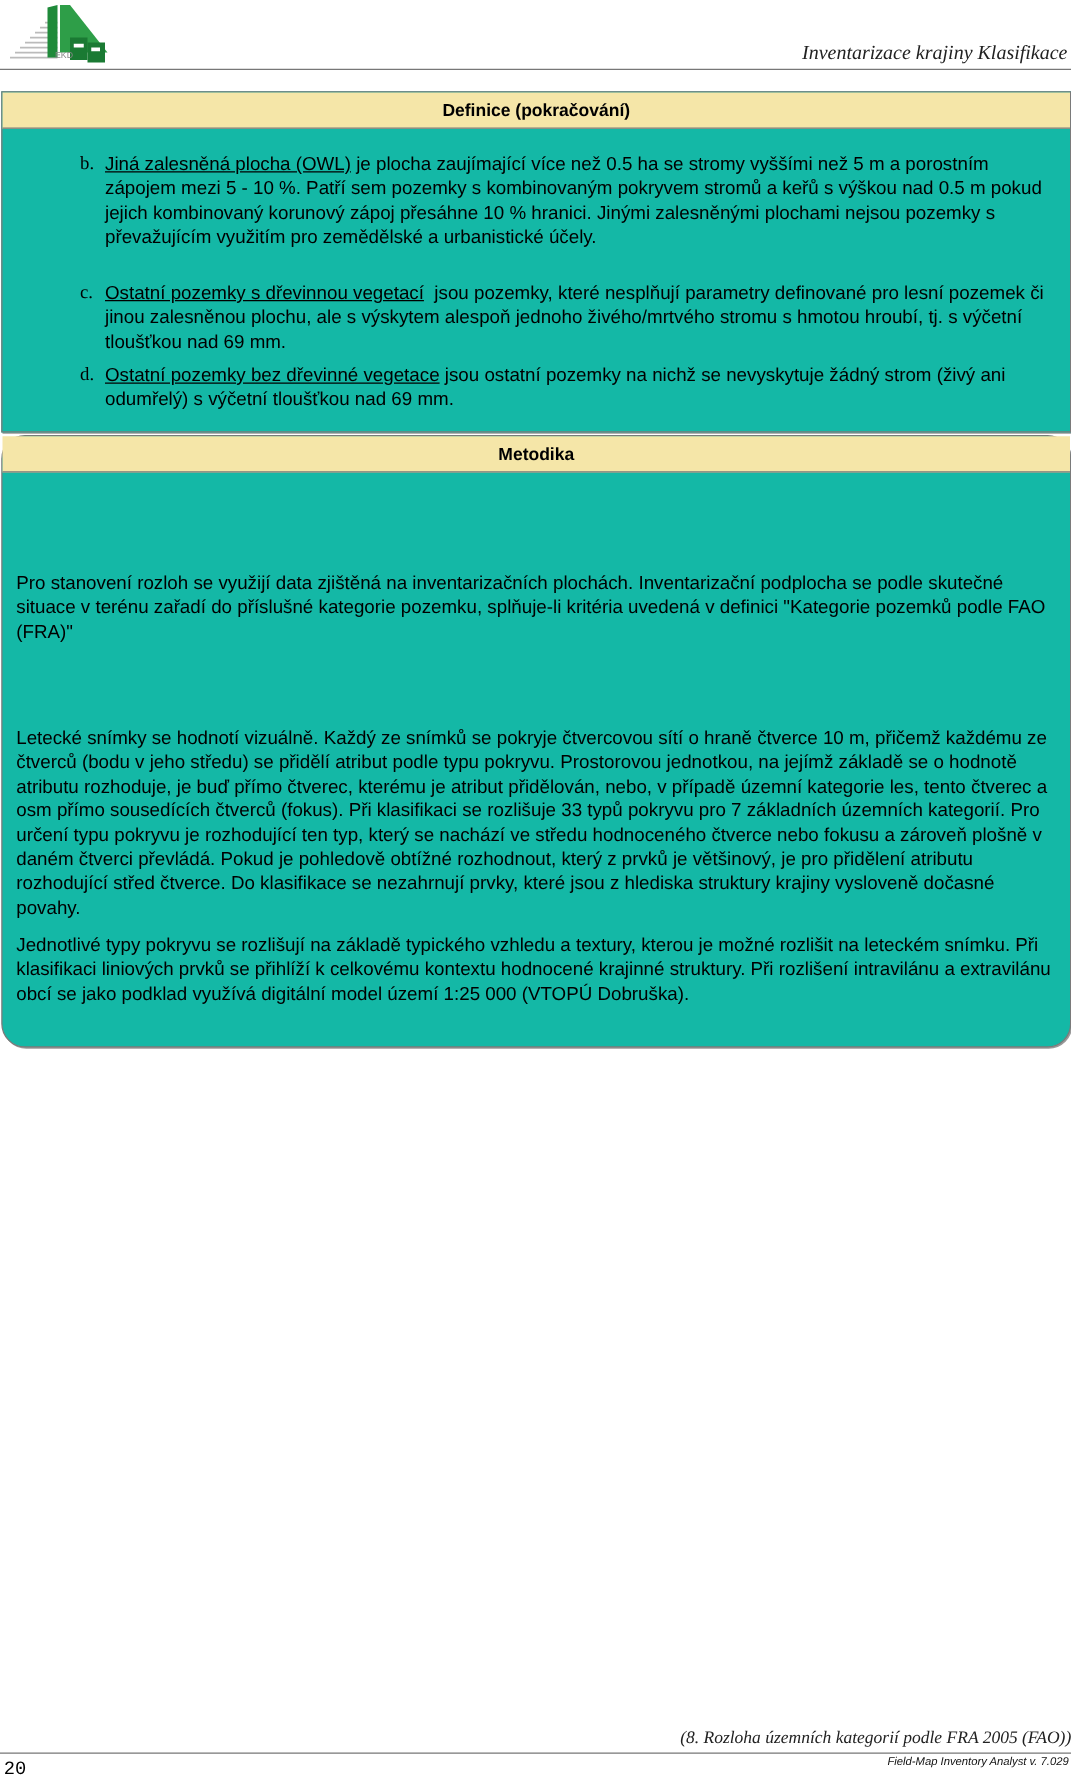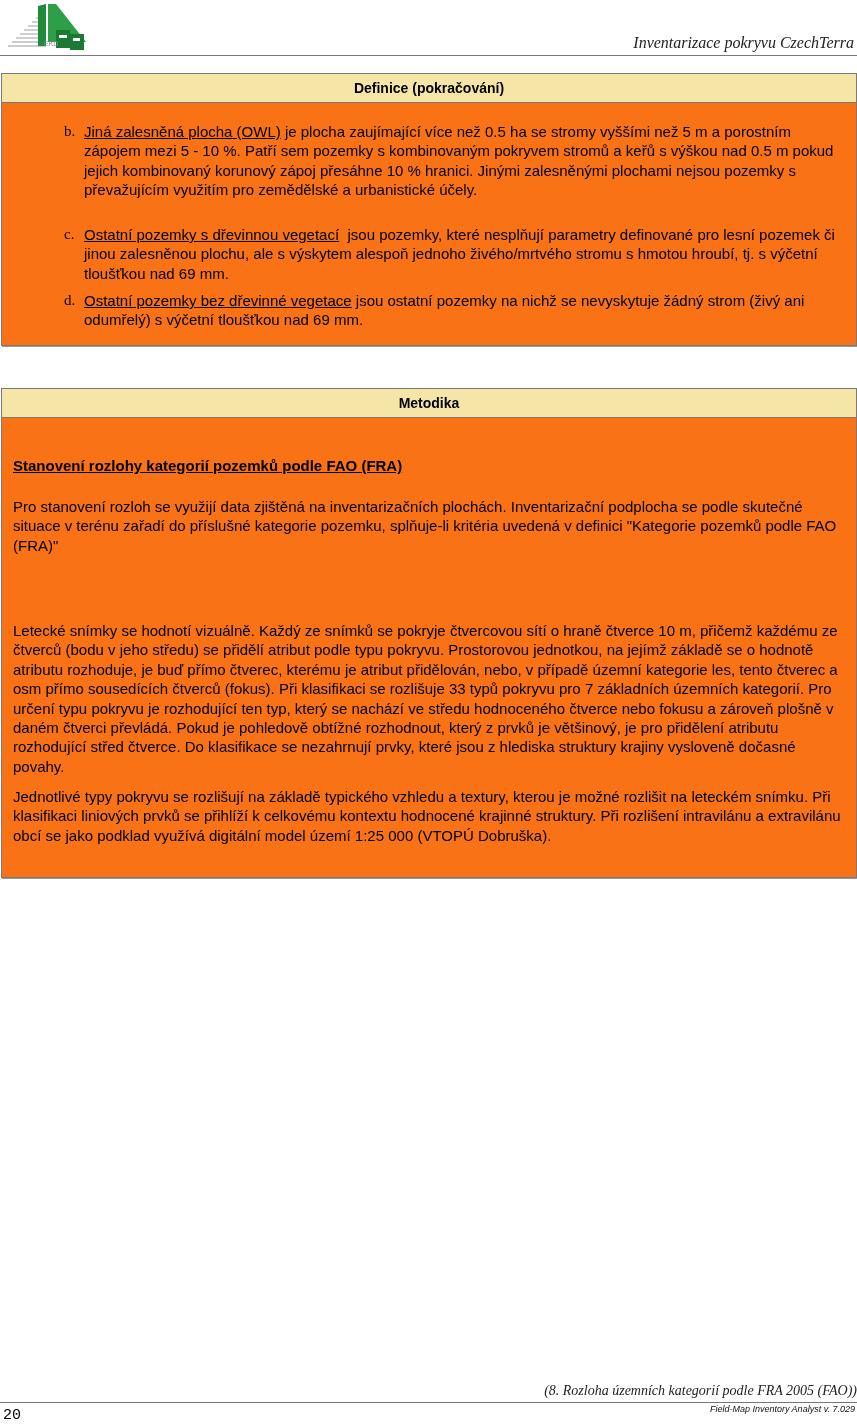--- a/index.html
+++ b/index.html
@@ -4,26 +4,26 @@
   <style>
     html, body { margin: 0; padding: 0; background: #ffffff; }
     body { width: 857px; height: 1424px; position: relative; overflow: hidden;
            font-family: "Liberation Sans", sans-serif; color: #000; }
     .header { position: absolute; left: 0; top: 0; width: 857px; height: 56px; }
     .logo { position: absolute; left: 6px; top: 2px; width: 92px; height: 50px; }
     .header-title { position: absolute; right: 3px; top: 34px; font-family: "Liberation Serif", serif;
                     font-style: italic; font-size: 16px; color: #222; }
     .header-rule { position: absolute; left: 0; top: 55px; width: 857px; height: 1px; background: #777; }
 
-    .box { position: absolute; left: 1px; width: 854px; border: 1px solid #7a7a7a; background: #f97316;
+    .box { position: absolute; left: 1px; width: 854px; border: 1px solid #7a7a7a; background: #14b8a6;
            box-shadow: 1px 1px 0 #999; }
     .box-head { height: 28px; background: #f5e6a8; border-bottom: 1px solid #7a7a7a;
                 font-weight: bold; font-size: 14px; text-align: center; line-height: 28px; }
     .def-box { top: 73px; height: 271px; }
-    .met-box { top: 388px; height: 488px; }
+    .met-box { top: 348px; height: 488px; border-radius: 19px; }
 
     .item { position: absolute; left: 62px; width: 780px; font-size: 15px; line-height: 19.4px; }
     .item .marker { position: absolute; left: 0; top: 0; font-family: "Liberation Serif", serif; font-size: 15px; }
     .item .txt { margin-left: 20px; }
     .u { text-decoration: underline; }
 
     .met-content { position: absolute; left: 11px; width: 835px; font-size: 15px; line-height: 19.4px; }
     .sub-title { font-weight: bold; text-decoration: underline; font-size: 15px; }
 
     .footer-caption { position: absolute; left: 0; top: 1383px; width: 857px; text-align: right;
@@ -50,21 +50,21 @@
       </g>
       <polygon points="32,4 40,2 40,44 32,44" fill="#1f8a3a"></polygon>
       <polygon points="42,2 50,2 80,40 42,40" fill="#2e9e48"></polygon>
       <rect x="50" y="28" width="14" height="18" fill="#1a7a33"></rect>
       <rect x="64" y="32" width="14" height="16" fill="#1a7a33"></rect>
       <rect x="53" y="33" width="8" height="3" fill="#fff"></rect>
       <rect x="67" y="36" width="7" height="3" fill="#fff"></rect>
       <text x="38" y="44" font-size="7" fill="#888" font-family="Liberation Sans, sans-serif">EKD</text>
     </svg>
   </div>
-  <div class="header-title">Inventarizace pokryvu CzechTerra</div>
+  <div class="header-title">Inventarizace krajiny Klasifikace</div>
   <div class="header-rule"></div>
 </div>
 
 <div class="box def-box">
   <div class="box-head">Definice (pokračování)</div>
 
   <div class="item" style="top:48px;">
     <span class="marker">b.</span>
     <div class="txt"><span class="u">Jiná zalesněná plocha (OWL)</span><span> je plocha zaujímající více než 0.5 ha se stromy vyššími než 5 m a porostním zápojem mezi 5 - 10 %. Patří sem pozemky s kombinovaným pokryvem stromů a keřů s výškou nad 0.5 m pokud jejich kombinovaný korunový zápoj přesáhne 10 % hranici. Jinými zalesněnými plochami nejsou pozemky s převažujícím využitím pro zemědělské a urbanistické účely.</span></div>
   </div>
@@ -76,23 +76,20 @@
 
   <div class="item" style="top:217px;">
     <span class="marker">d.</span>
     <div class="txt"><span class="u">Ostatní pozemky bez dřevinné vegetace</span><span> jsou ostatní pozemky na nichž se nevyskytuje žádný strom (živý ani odumřelý) s výčetní tloušťkou nad 69 mm.</span></div>
   </div>
 </div>
 
 <div class="box met-box">
   <div class="box-head">Metodika</div>
 
-  <div class="met-content" style="top:67px;">
-    <span class="sub-title">Stanovení rozlohy kategorií pozemků podle FAO (FRA)</span>
-  </div>
   <div class="met-content" style="top:108px;">Pro stanovení rozloh se využijí data zjištěná na inventarizačních plochách. Inventarizační podplocha se podle skutečné situace v terénu zařadí do příslušné kategorie pozemku, splňuje-li kritéria uvedená v definici "Kategorie pozemků podle FAO (FRA)"</div>
 
   <div class="met-content" style="top:232px;">Letecké snímky se hodnotí vizuálně. Každý ze snímků se pokryje čtvercovou sítí o hraně čtverce 10 m, přičemž každému ze čtverců (bodu v jeho středu) se přidělí atribut podle typu pokryvu. Prostorovou jednotkou, na jejímž základě se o hodnotě atributu rozhoduje, je buď přímo čtverec, kterému je atribut přidělován, nebo, v případě územní kategorie les, tento čtverec a osm přímo sousedících čtverců (fokus). Při klasifikaci se rozlišuje 33 typů pokryvu pro 7 základních územních kategorií. Pro určení typu pokryvu je rozhodující ten typ, který se nachází ve středu hodnoceného čtverce nebo fokusu a zároveň plošně v daném čtverci převládá. Pokud je pohledově obtížné rozhodnout, který z prvků je většinový, je pro přidělení atributu rozhodující střed čtverce. Do klasifikace se nezahrnují prvky, které jsou z hlediska struktury krajiny vysloveně dočasné povahy.</div>
   <div class="met-content" style="top:398px;">Jednotlivé typy pokryvu se rozlišují na základě typického vzhledu a textury, kterou je možné rozlišit na leteckém snímku. Při klasifikaci liniových prvků se přihlíží k celkovému kontextu hodnocené krajinné struktury. Při rozlišení intravilánu a extravilánu obcí se jako podklad využívá digitální model území 1:25 000 (VTOPÚ Dobruška).</div>
 </div>
 
 <div class="footer-caption">(8. Rozloha územních kategorií podle FRA 2005 (FAO))</div>
 <div class="footer-rule"></div>
 <div class="page-num">20</div>
 <div class="footer-right">Field-Map Inventory Analyst v. 7.029</div>

